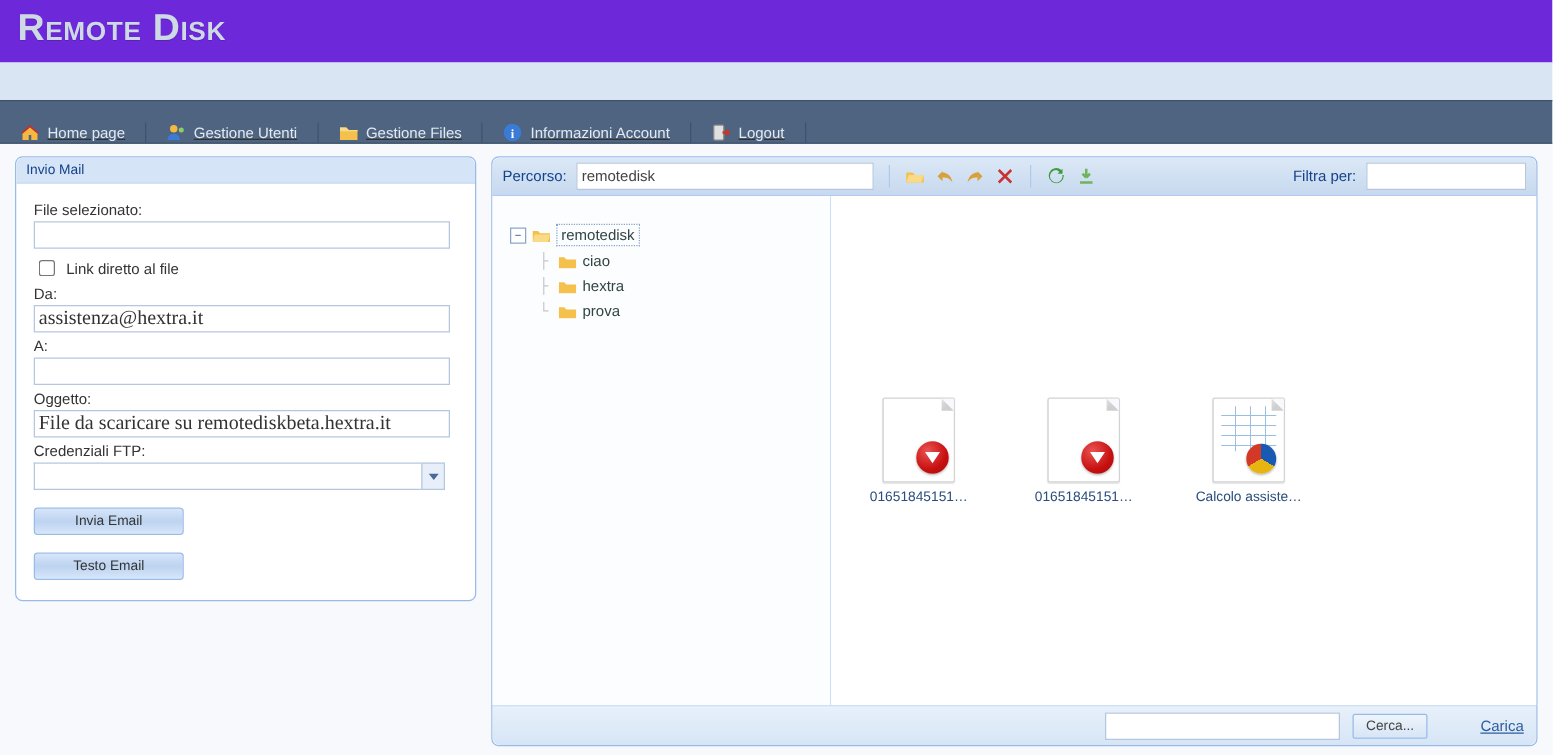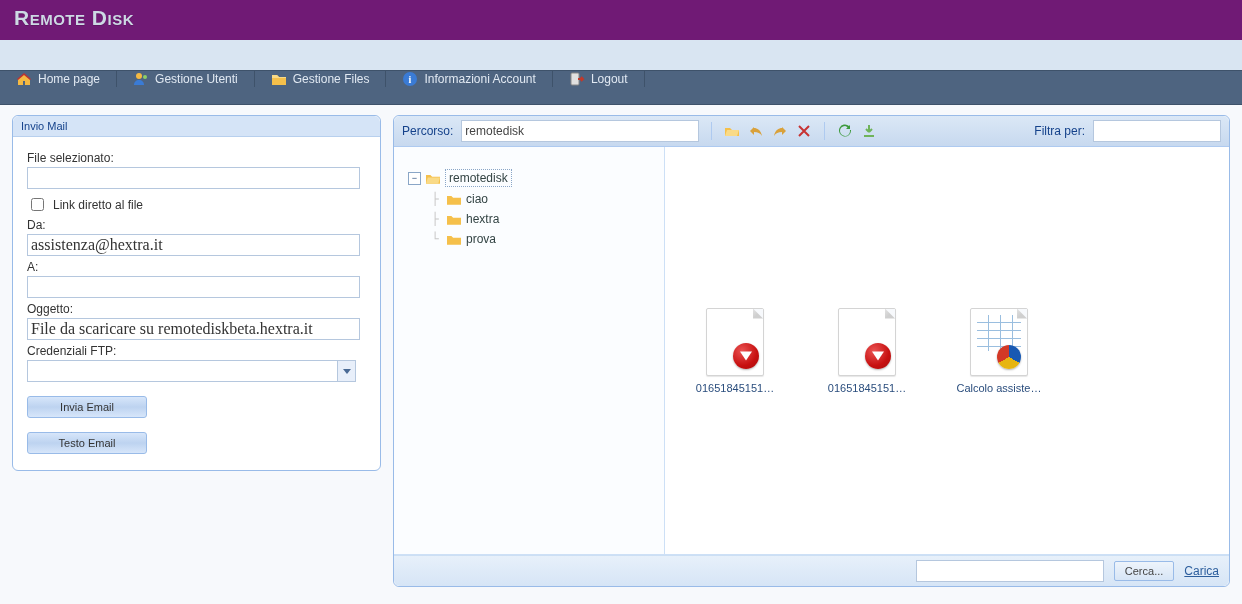--- a/index.html
+++ b/index.html
@@ -4,40 +4,41 @@
 <style>
   html, body {
     margin: 0;
     padding: 0;
     font-family: "Trebuchet MS", Tahoma, Verdana, sans-serif;
     font-size: 12px;
     color: #333;
     background: #f7f9fc;
   }
   .header-bar {
-    background: #701a75;
+    background: #6d28d9;
     color: #cdd9e4;
     padding: 6px 14px 10px 14px;
-    font-size: 21px;
+    font-size: 30px;
     font-variant: small-caps;
     font-weight: bold;
     letter-spacing: .5px;
     text-shadow: 0 1px 0 rgba(0,0,0,.15);
   }
   .spacer {
     background: #d9e5f2;
     height: 30px;
   }
   .navbar {
     background: #4e6480;
     display: flex;
-    align-items: flex-start;
+    align-items: flex-end;
     height: 33px;
     border-top: 1px solid #3e526a;
     border-bottom: 1px solid #3e526a;
+    text-decoration: underline;
   }
   .nav-item {
     display: flex;
     align-items: center;
     padding: 0 16px;
     border-right: 1px solid #3e526a;
     color: #e1e9f2;
     cursor: pointer;
     gap:6px;
   }
@@ -252,21 +253,21 @@
   .right-foot input {
     width:180px;height:18px;border:1px solid #b5c7de;padding:1px 3px;font-family:inherit;font-size:12px;
   }
   .right-foot .btn-small {
     height:20px; padding:0 10px;
     border:1px solid #99bbe8;
     background:linear-gradient(#eef4fb,#d7e5f6);
     color:#444;font-family:inherit;font-size:11px;cursor:pointer;
     border-radius:2px;
   }
-  .right-foot .link { color:#2d5e9d;text-decoration:underline;cursor:pointer; }
+  .right-foot .link { color:#2d5e9d;text-decoration:underline;cursor:pointer;margin-left:32px; }
   
   .chev-down {
     width:0;height:0;border-left:4px solid transparent;border-right:4px solid transparent;border-top:5px solid #4a6a95;
   }
 </style>
 </head>
 <body>
 
 <div class="header-bar">Remote Disk</div>
 <div class="spacer"></div>

